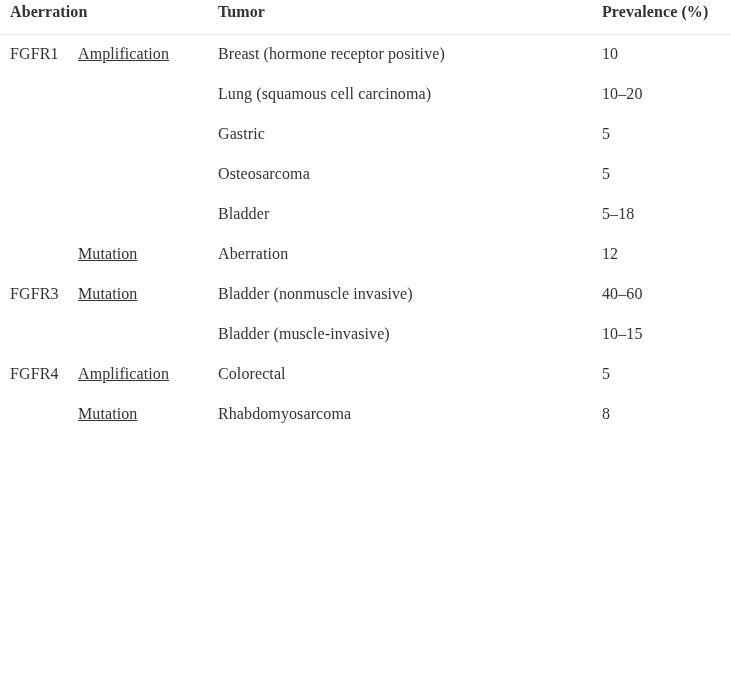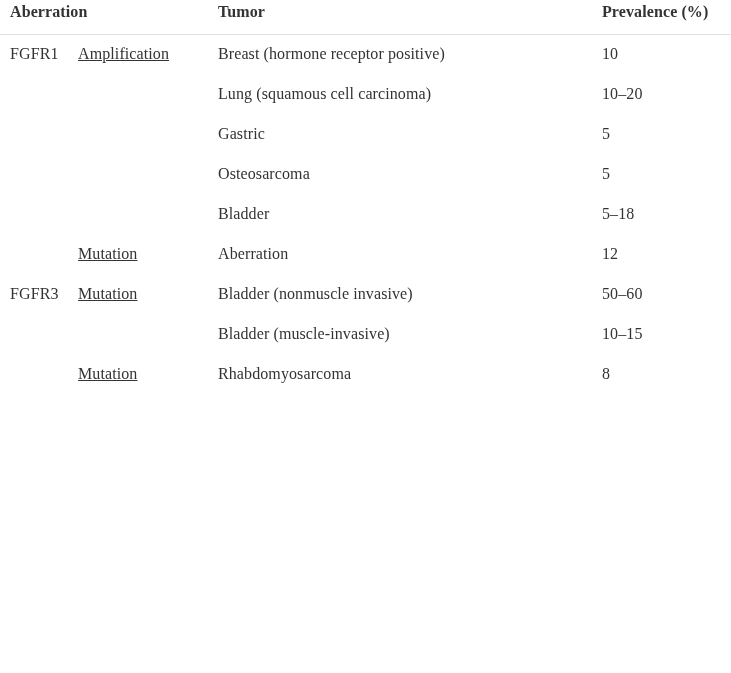--- a/index.html
+++ b/index.html
@@ -101,27 +101,33 @@
         <tr>
     <td class="gene-cell"></td>
     <td class="type-cell">Mutation</td>
     <td class="tumor-cell">Aberration</td>
     <td class="prevalence-cell">12</td>
   </tr>
         <tr>
     <td class="gene-cell">FGFR3</td>
     <td class="type-cell">Mutation</td>
     <td class="tumor-cell">Bladder (nonmuscle invasive)</td>
-    <td class="prevalence-cell">50–60</td>
+    <td class="prevalence-cell">40–60</td>
   </tr>
         <tr>
     <td class="gene-cell"></td>
     <td class="type-cell"></td>
     <td class="tumor-cell">Bladder (muscle-invasive)</td>
     <td class="prevalence-cell">10–15</td>
+  </tr>
+        <tr>
+    <td class="gene-cell">FGFR4</td>
+    <td class="type-cell">Amplification</td>
+    <td class="tumor-cell">Colorectal</td>
+    <td class="prevalence-cell">5</td>
   </tr>
         <tr>
     <td class="gene-cell"></td>
     <td class="type-cell">Mutation</td>
     <td class="tumor-cell">Rhabdomyosarcoma</td>
     <td class="prevalence-cell">8</td>
   </tr>
       </tbody>
   </table>
 </div>

